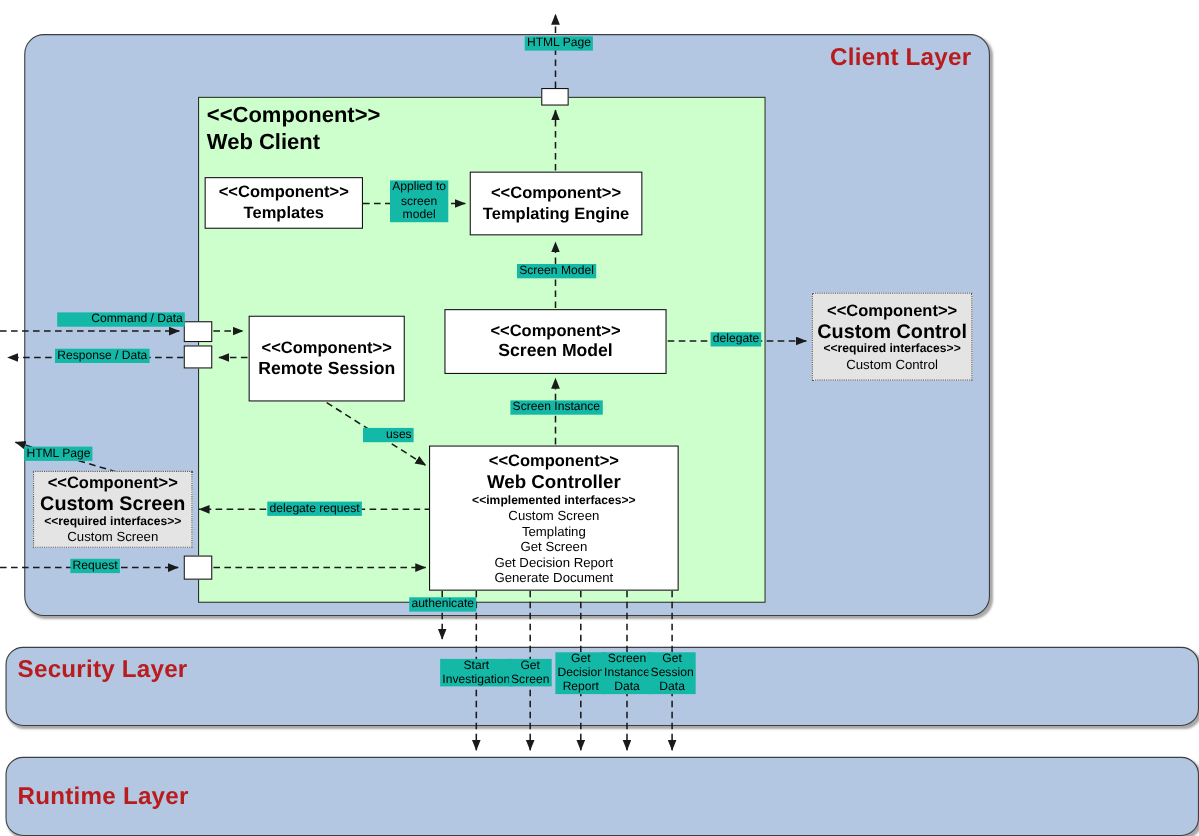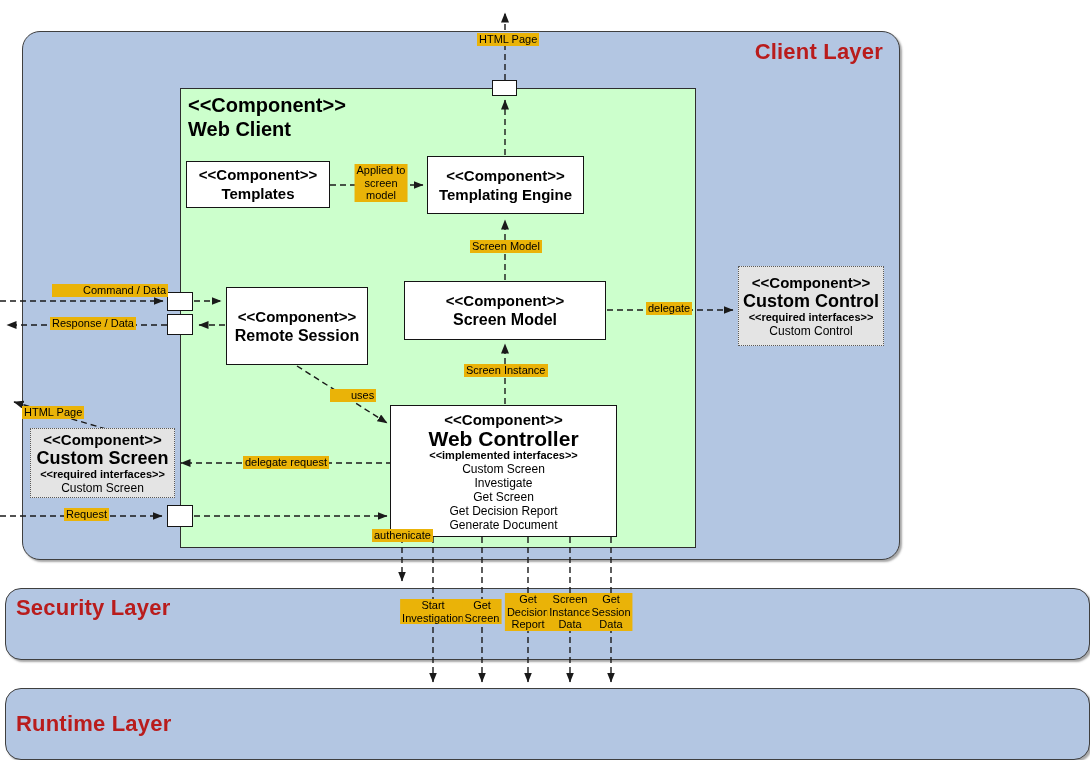--- a/index.html
+++ b/index.html
@@ -36,21 +36,21 @@
   }
   .comp-dotted .st{font-weight:bold;font-size:15px;line-height:17px;}
   .comp-dotted .nm{font-weight:bold;font-size:18px;line-height:20px;}
   .if-head{font-weight:bold;font-size:11px;line-height:13px;}
   .if-item{font-size:12px;line-height:14px;}
   .port{
     position:absolute;background:#ffffff;border:1.5px solid #141414;
     z-index:4;box-sizing:border-box;
   }
   .lbl{
-    position:absolute;background:#eab308;font-size:11px;line-height:12.5px;
+    position:absolute;background:#14b8a6;font-size:11px;line-height:12.5px;
     padding:0 2px;white-space:pre-line;text-align:center;z-index:5;color:#000;
   }
   .flow-lbl{transform:translateX(-50%);}
 </style>
 </head>
 <body>
 
 <div id="stage">
 
   <div class="layer" style="left:22px;top:31px;width:876px;height:527px;">
@@ -115,24 +115,24 @@
     <div class="nm">Remote Session</div>
   </div>
 
   <div class="comp" style="left:404px;top:281px;width:202px;height:59px;">
     <div class="st">&lt;&lt;Component&gt;&gt;</div>
     <div class="nm">Screen Model</div>
   </div>
 
   <div class="comp" style="left:390px;top:405px;width:227px;height:132px;">
     <div class="st">&lt;&lt;Component&gt;&gt;</div>
-    <div class="nm" style="font-size:21px;line-height:20px;">Web Controller</div>
+    <div class="nm" style="font-size:17px;line-height:20px;">Web Controller</div>
     <div class="if-head">&lt;&lt;implemented interfaces&gt;&gt;</div>
     <div class="if-item">Custom Screen</div>
-    <div class="if-item">Investigate</div>
+    <div class="if-item">Templating</div>
     <div class="if-item">Get Screen</div>
     <div class="if-item">Get Decision Report</div>
     <div class="if-item">Generate Document</div>
   </div>
 
   <div class="comp-dotted" style="left:30px;top:428px;width:145px;height:70px;">
     <div class="st">&lt;&lt;Component&gt;&gt;</div>
     <div class="nm">Custom Screen</div>
     <div class="if-head">&lt;&lt;required interfaces&gt;&gt;</div>
     <div class="if-item">Custom Screen</div>
@@ -156,21 +156,21 @@
 model</div>
   <div class="lbl" style="left:470px;top:240px;">Screen Model</div>
   <div class="lbl" style="left:52px;top:284px;padding-left:31px;">Command / Data</div>
   <div class="lbl" style="left:50px;top:317px;">Response / Data</div>
   <div class="lbl" style="left:646px;top:302px;">delegate</div>
   <div class="lbl" style="left:464px;top:364px;">Screen Instance</div>
   <div class="lbl" style="left:330px;top:389px;padding-left:21px;">uses</div>
   <div class="lbl" style="left:22px;top:406px;">HTML Page</div>
   <div class="lbl" style="left:243px;top:456px;">delegate request</div>
   <div class="lbl" style="left:64px;top:508px;">Request</div>
-  <div class="lbl" style="left:372px;top:529px;">authenicate</div>
+  <div class="lbl" style="left:372px;top:543px;">authenicate</div>
 
   <div class="lbl flow-lbl" style="left:433px;top:599px;">Start
 Investigation</div>
   <div class="lbl flow-lbl" style="left:482px;top:599px;">Get
 Screen</div>
   <div class="lbl flow-lbl" style="left:528px;top:593px;">Get
 Decision
 Report</div>
   <div class="lbl flow-lbl" style="left:570px;top:593px;">Screen
 Instance

